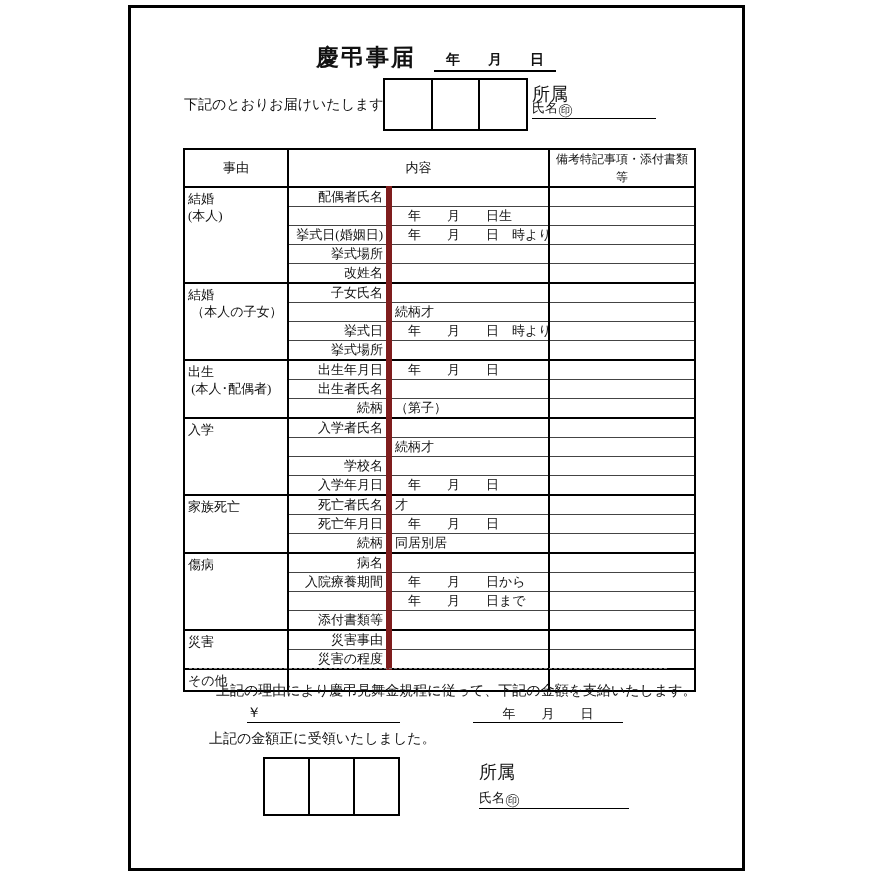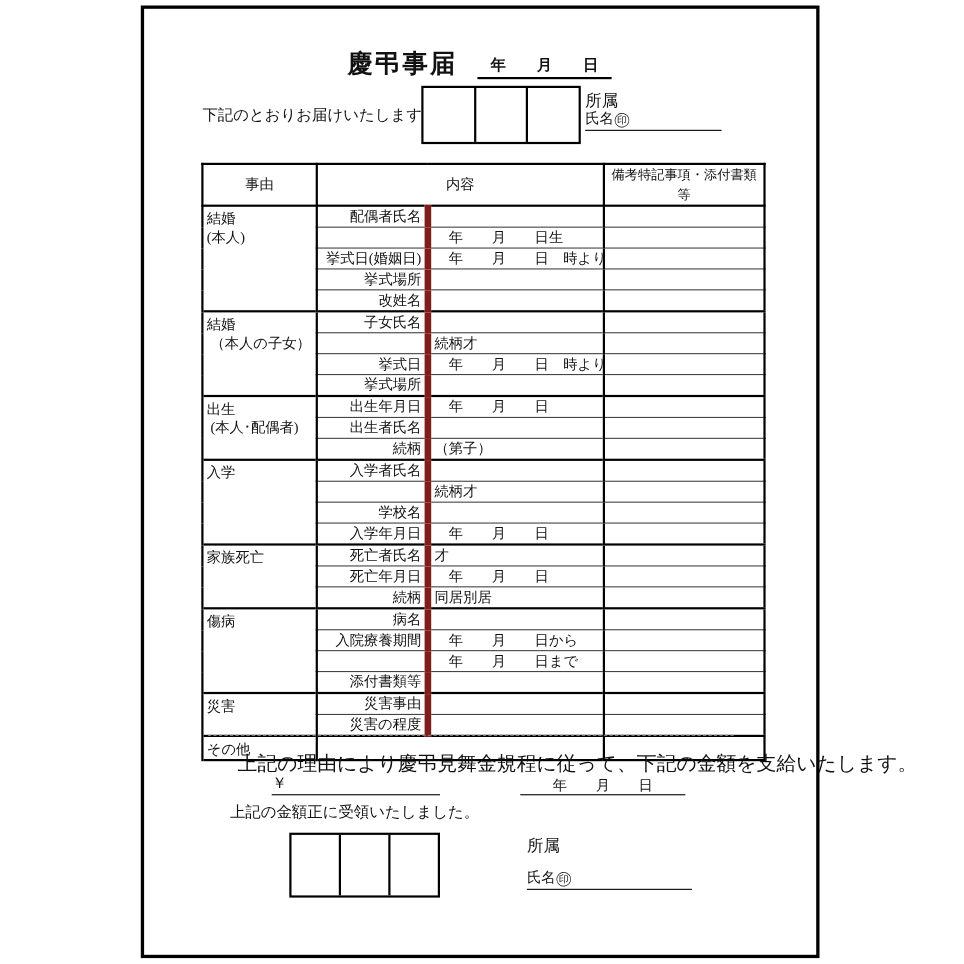--- a/index.html
+++ b/index.html
@@ -21,21 +21,21 @@
     border-bottom:2px solid #000; text-align:center;
     font-weight:bold; font-size:14px; line-height:26px;
     font-family:"Liberation Sans","DejaVu Sans",sans-serif;
   }
   .notice { left:184px; top:96px; font-size:14px; }
   .stampbox { border:2px solid #000; display:flex; background:#fff; }
   .stampbox .cell { flex:1 1 0; border-right:2px solid #000; }
   .stampbox .cell:last-child { border-right:none; }
   .stampbox-top { left:383px; top:78px; width:141px; height:49px; }
   .stampbox-bottom { left:263px; top:757px; width:133px; height:55px; }
-  .small-label { font-size:15px; }
+  .small-label { font-size:18px; }
   .nameline {
     border-bottom:1px solid #000; display:flex; 
     align-items:flex-end; font-size:13px; padding-bottom:1px;
   }
   .nameline-top { left:532px; top:99px; width:124px; height:18px; }
   .nameline-bottom { left:479px; top:789px; width:150px; height:18px; }
   .affil-top { left:532px; top:82px; }
   .affil-bottom { left:479px; top:760px; }
   .seal { font-size:15px; line-height:14px; }
 
@@ -58,21 +58,21 @@
     border-left:2px solid #000; border-right:2px solid #000;
     vertical-align:top; white-space:pre; line-height:17px; padding-top:2px;
   }
   .doc-table td.lab { border-right:6px solid #7f1d1d; white-space:pre;text-align:right; }
   .doc-table td.val { border-right:2px solid #000; white-space:pre; }
   .doc-table td.rem { }
   .doc-table tr.gtop td { border-top:2px solid #000;margin-left:28px; }
 
   
   .dashline { left:189px; top:668px; width:478px; border-top:1px dashed #777; height:0; }
-  .pay-notice { left:216px; top:682px; font-size:18px; }
+  .pay-notice { left:216px; top:682px; font-size:14px; }
   .yenline {
     left:247px; top:702px; width:153px; height:20px;
     border-bottom:1px solid #000; font-size:14px; line-height:22px;
   }
   .footer-dateline {
     left:473px; top:702px; width:150px; height:20px;
     border-bottom:1px solid #000; text-align:center; font-size:13px; line-height:23px;
   }
   .receipt-notice { left:209px; top:730px; font-size:14px; }
 </style>

